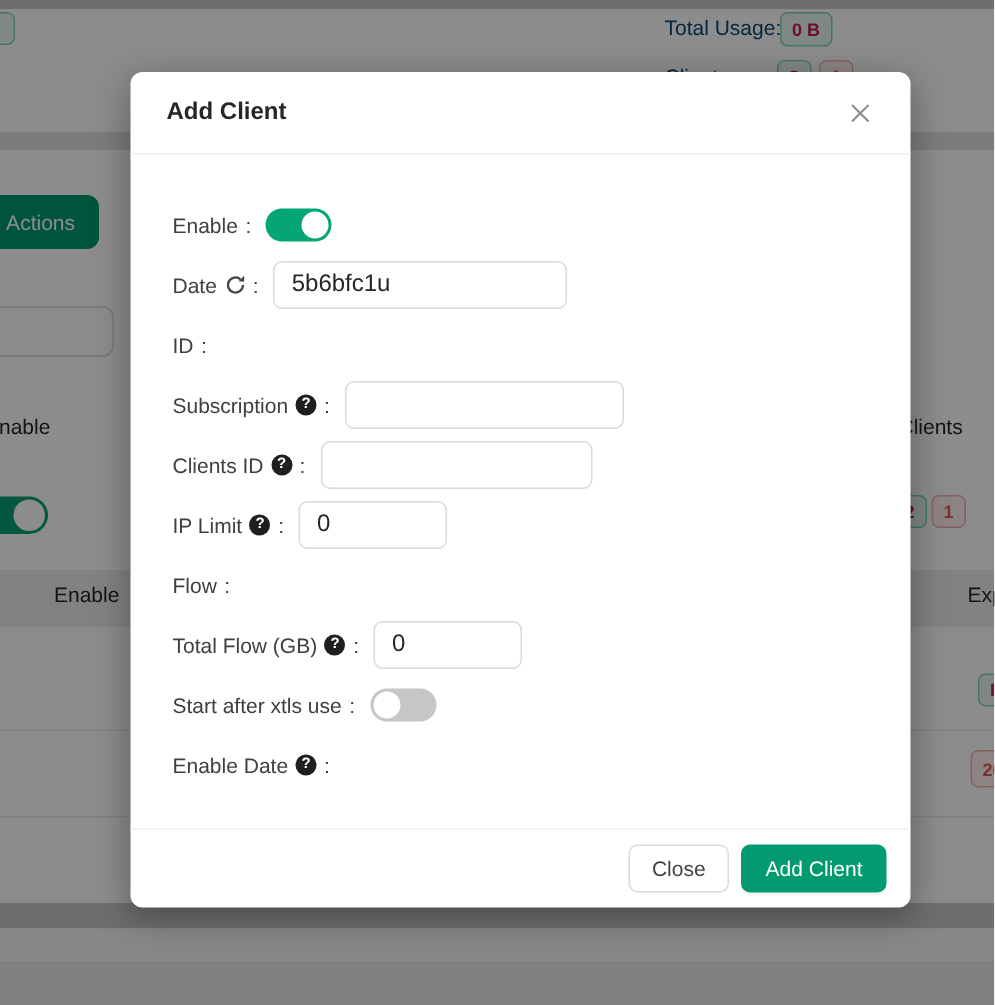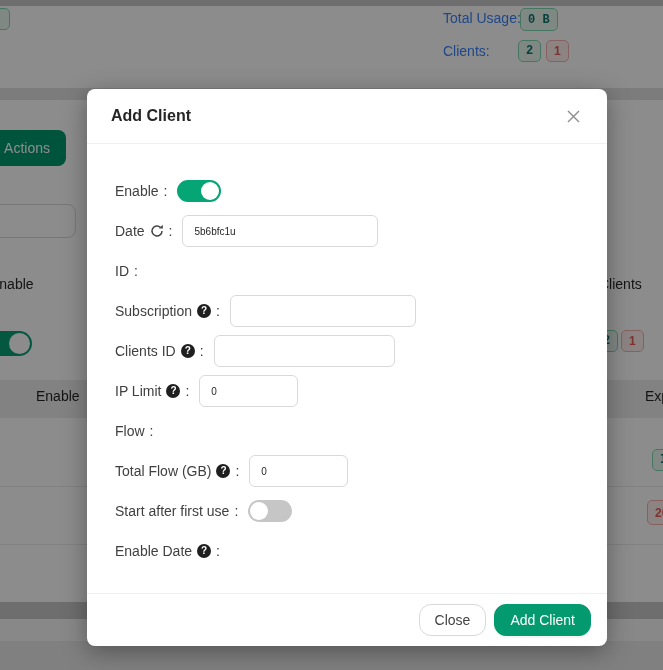--- a/index.html
+++ b/index.html
@@ -4,29 +4,29 @@
 <style>
   html,body{margin:0;padding:0;}
   .stage{
     position:relative;width:663px;height:670px;overflow:hidden;
     background:#ffffff;font-family:"Liberation Sans",sans-serif;
     -webkit-font-smoothing:antialiased;
   }
   .abs{position:absolute;}
 
   
-  .bg-text{font-size:14px;color:#3b82f6;white-space:nowrap;}
+  .bg-text{font-size:14px;color:#0c4a6e;white-space:nowrap;}
   .bg-dark-text{font-size:14px;color:#262626;white-space:nowrap;}
   .band{position:absolute;left:0;width:663px;}
   .tag{
     display:inline-flex;align-items:center;justify-content:center;
     height:22px;padding:0 7px;border-radius:5px;font-size:12px;font-weight:bold;
     white-space:nowrap;box-sizing:border-box;
   }
-  .tag-green{background:#e9f8f1;border:1px solid #7fd8b2;color:#0f766e;font-family:Liberation Mono, monospace;}
+  .tag-green{background:#e9f8f1;border:1px solid #7fd8b2;color:#be185d;}
   .tag-red{background:#fdf0ef;border:1px solid #f2b3af;color:#e25c55;}
   .btn-bg-primary{
     position:absolute;background:#029a6e;border-radius:8px;color:#fff;
     font-size:14px;display:flex;align-items:center;justify-content:flex-end;
     padding-right:16px;box-sizing:border-box;white-space:nowrap;
   }
   .bg-input{position:absolute;background:#fff;border:1px solid #d9d9d9;border-radius:8px;box-sizing:border-box;}
   .sep{position:absolute;left:0;width:663px;height:1px;background:#ececec;}
 
   
@@ -41,54 +41,54 @@
   .sw-off{background:#c6c6c6;}
   .sw-off .knob{left:2px;}
   .bg .sw-on{background:#0aa176;}
 
   
   .overlay{position:absolute;left:0;top:0;width:663px;height:670px;background:rgba(0,0,0,0.45);}
 
   
   .modal{
     position:absolute;left:87px;top:48px;width:520px;height:557px;
-    background:#fff;border-radius:8px;box-shadow:0 6px 24px rgba(0,0,0,0.35);margin-top:41px;
+    background:#fff;border-radius:8px;box-shadow:0 6px 24px rgba(0,0,0,0.35);
   }
   .modal-header{
     height:55px;display:flex;align-items:center;justify-content:space-between;
     padding:0 22px 0 24px;border-bottom:1px solid #f0f0f0;box-sizing:border-box;
   }
   .modal-title{font-size:16px;font-weight:bold;color:#262626;}
   .modal-close{background:none;border:none;cursor:pointer;padding:4px;display:flex;}
   .modal-body{padding:31px 0 0 28px;}
   .row{display:flex;align-items:center;height:32px;margin-bottom:8px;}
   .lbl{display:inline-flex;align-items:center;gap:5px;font-size:14px;color:#404040;margin-right:10px;white-space:nowrap;}
   .q-icon{
     width:14px;height:14px;border-radius:50%;background:#1f1f1f;color:#fff;
     font-size:10px;font-weight:bold;line-height:14px;text-align:center;flex:none;
   }
   .inp{
     height:32px;border:1px solid #d9d9d9;border-radius:6px;padding:0 11px;
-    font-size:10px;color:#262626;font-family:"Liberation Sans",sans-serif;
+    font-size:16px;color:#262626;font-family:"Liberation Sans",sans-serif;
     box-sizing:border-box;outline:none;background:#fff;
   }
   .inp::placeholder{color:#bfbfbf;}
   .select{
     height:32px;border:2px solid #2eb98a;border-radius:7px;padding:0 9px;
     display:inline-flex;align-items:center;justify-content:space-between;
     font-size:14px;color:#333;box-sizing:border-box;cursor:pointer;
   }
   .date-wrap{position:relative;display:inline-flex;}
   .date-wrap .cal{position:absolute;right:9px;top:8px;}
   .modal-footer{
     position:absolute;left:0;bottom:0;width:100%;height:53px;
     border-top:1px solid #f0f0f0;display:flex;align-items:center;justify-content:flex-end;
     gap:8px;padding-right:16px;box-sizing:border-box;
   }
-  .btn{height:32px;padding:0 15px;border-radius:12px;font-size:14px;cursor:pointer;
+  .btn{height:32px;padding:0 15px;border-radius:6px;font-size:14px;cursor:pointer;
        font-family:"Liberation Sans",sans-serif;text-align:right;}
   .btn-default{background:#fff;border:1px solid #d9d9d9;color:#434343;}
   .btn-primary{background:#029a6e;border:1px solid #029a6e;color:#fff;box-shadow:0 2px 0 rgba(0,0,0,0.04);}
 </style>
 </head>
 <body>
 
 <div class="stage">
 
   <div class="bg">
@@ -219,21 +219,21 @@
         <span class="lbl">
           <span>Total Flow (GB)</span>
           <span class="q-icon">?</span>
             <span>:</span>
         </span>
         <input class="inp" style="width: 99px;" value="0">
       </div>
 
       <div class="row">
         <span class="lbl">
-          <span>Start after first use</span>
+          <span>Start after xtls use</span>
             <span>:</span>
         </span>
         <span class="switch sw-md sw-off">
             <span class="knob"></span>
           </span>
       </div>
 
       <div class="row">
         <span class="lbl">
           <span>Enable Date</span>

